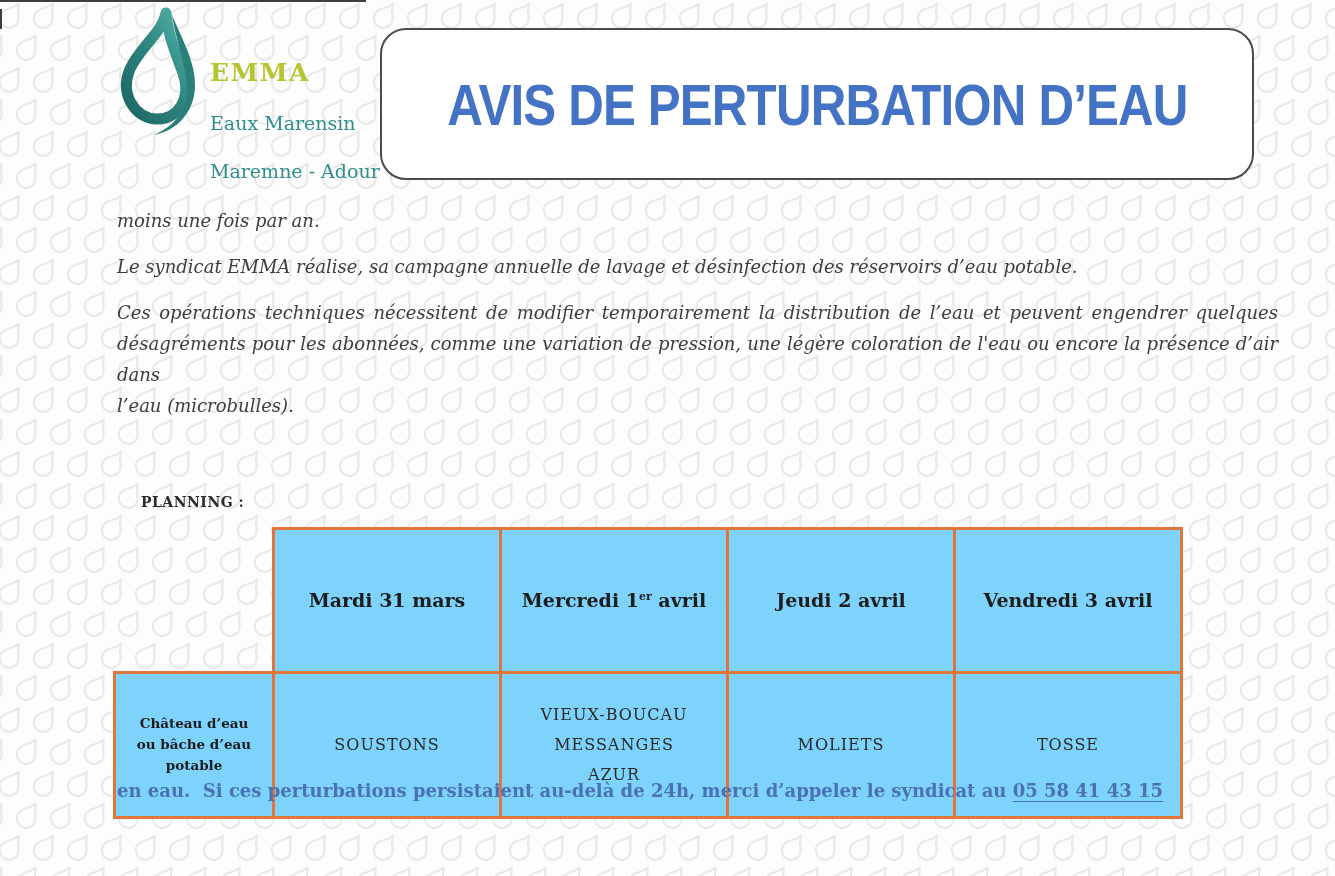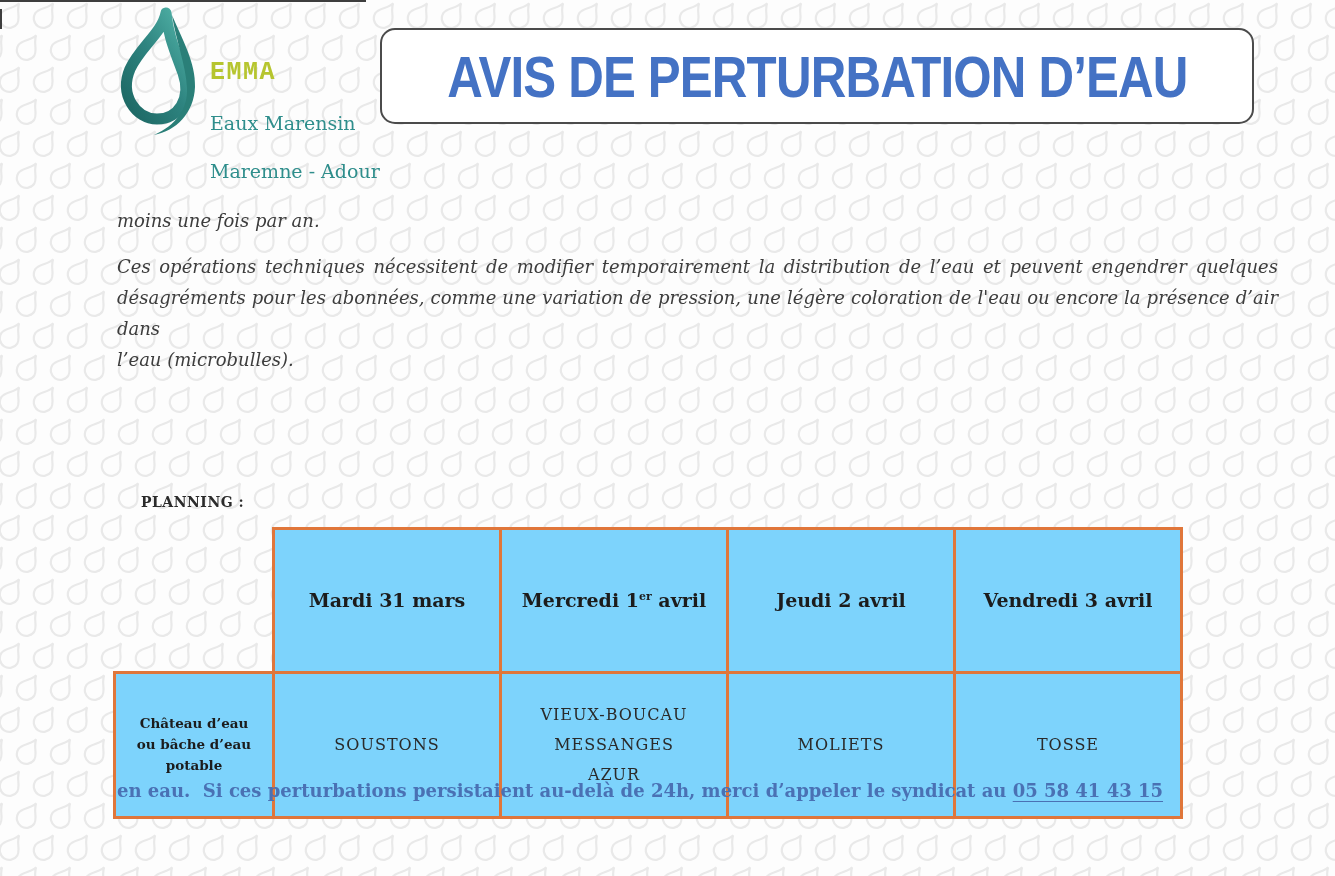--- a/index.html
+++ b/index.html
@@ -8,27 +8,27 @@
     background:#fdfdfd; font-family:"DejaVu Serif", serif;
   }
   .bg-pattern { position:absolute; left:0; top:0; width:1335px; height:876px; }
 
   .artifact-top  { position:absolute; left:0; top:0; width:366px; height:2px; background:#3e3e3e; }
   .artifact-left { position:absolute; left:0; top:9px; width:2px; height:20px; background:#3e3e3e; }
 
   
   .logo-drop { position:absolute; left:110px; top:5px; width:96px; height:136px; }
   .logo-text { position:absolute; left:210px; top:59px; }
-  .logo-acronym { font-weight:bold; font-size:25px; line-height:27px; color:#b6c52f; letter-spacing:1.5px;font-family:Liberation Mono, monospace; }
+  .logo-acronym { font-weight:bold; font-size:25px; line-height:27px; color:#b6c52f; letter-spacing:1.5px; }
   .logo-sub { font-size:19px; line-height:22px; color:#2f8e8c;margin-top:26px; }
 
   
   .title-box {
-    position:absolute; left:380px; top:28px; width:874px; height:96px;
-    background:#ffffff; border:2px solid #4b4b4b; border-radius:15px;
+    position:absolute; left:380px; top:28px; width:874px; height:152px;
+    background:#ffffff; border:2px solid #4b4b4b; border-radius:26px;
     display:flex; align-items:center; justify-content:center; box-sizing:border-box;
   }
   .title-text {
     font-family:"Liberation Sans", sans-serif; font-weight:bold; font-size:58px;
     color:#4472c4; white-space:nowrap; display:inline-block;
     transform:scaleX(0.85); transform-origin:center; letter-spacing:-1px;
   }
 
   
   .content { position:absolute; left:117px; top:205px; width:1161px; }
@@ -104,20 +104,23 @@
 
   <div class="title-box">
     <span class="title-text">AVIS DE PERTURBATION D’EAU</span>
   </div>
 
   <div class="content">
       <div class="para">
         <div class="pline last">moins une fois par an.</div>
       </div>
       <div class="para">
+        <div class="pline last">Le syndicat EMMA réalise, sa campagne annuelle de lavage et désinfection des réservoirs d’eau potable.</div>
+      </div>
+      <div class="para">
         <div class="pline just">Ces opérations techniques nécessitent de modifier temporairement la distribution de l’eau et peuvent engendrer quelques</div>
         <div class="pline just">désagréments pour les abonnées, comme une variation de pression, une légère coloration de l'eau ou encore la présence d’air dans</div>
         <div class="pline last">l’eau (microbulles).</div>
       </div>
     </div>
 
   <div class="planning-label">PLANNING :</div>
 
   <div class="table-wrap">
     <table class="schedule">

